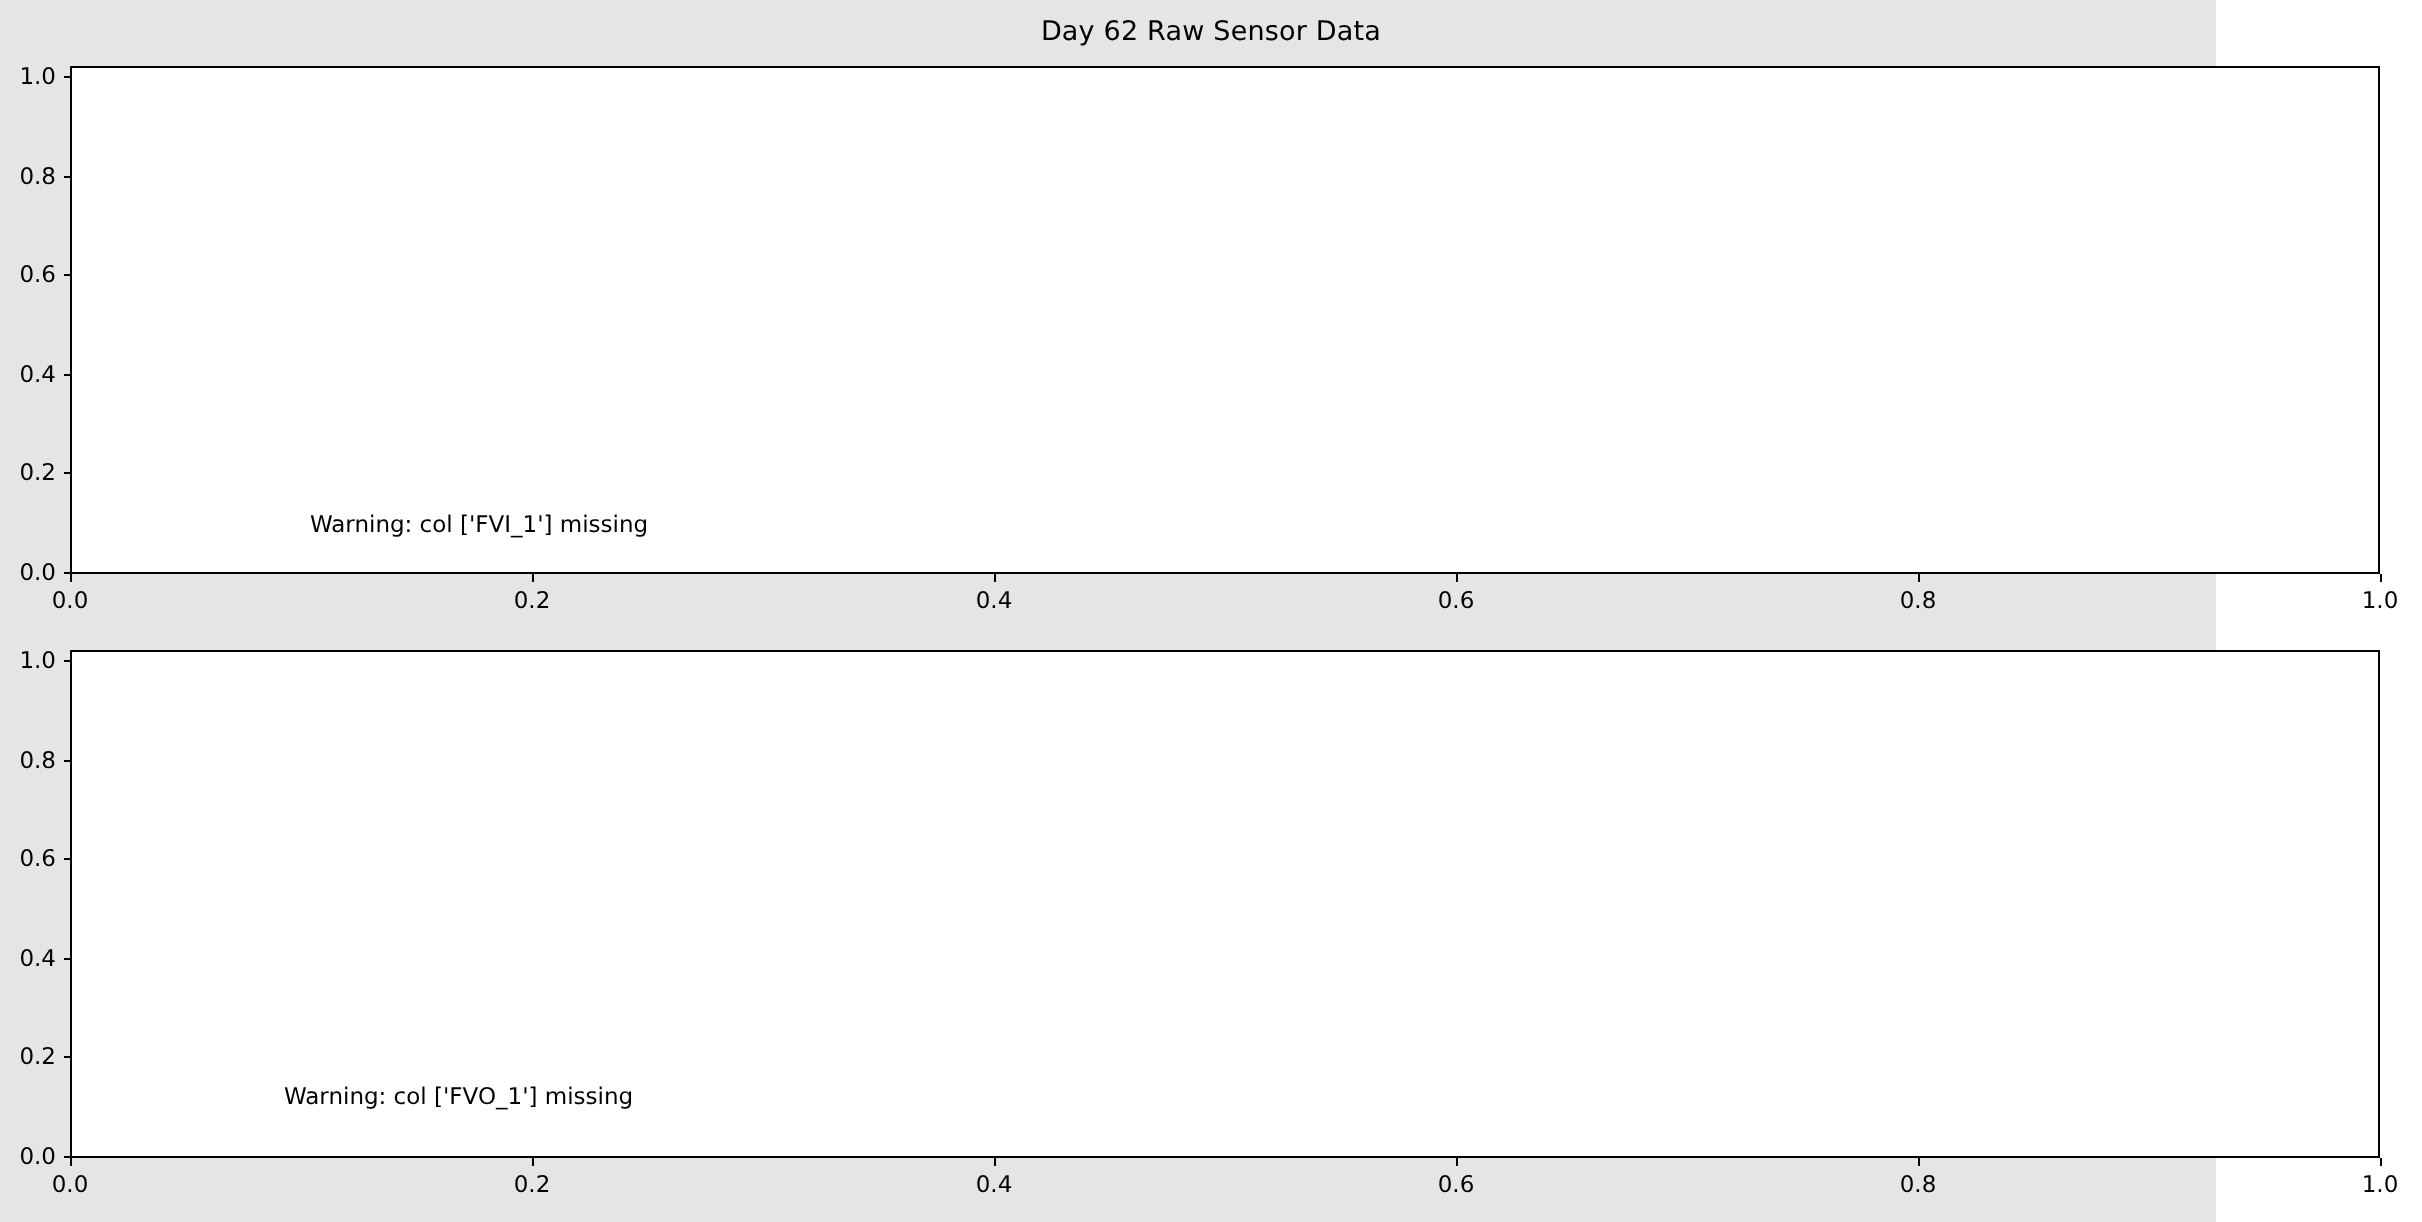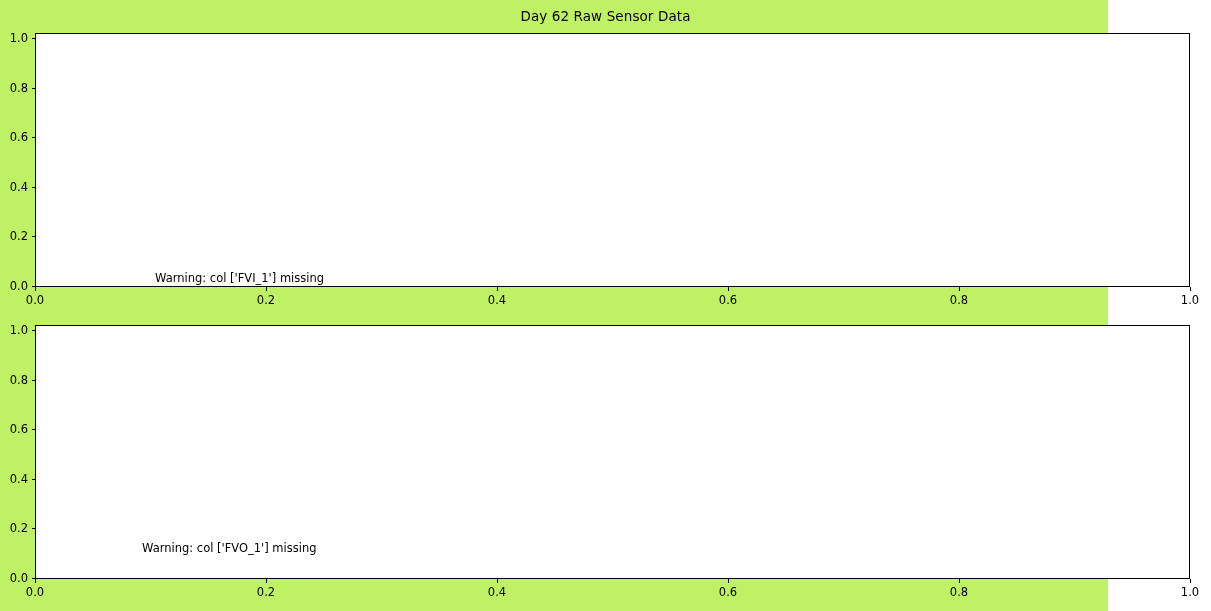--- a/index.html
+++ b/index.html
@@ -11,21 +11,21 @@
     width: 1211px;
     height: 611px;
     font-family: "DejaVu Sans", sans-serif;
     color: #000000;
     overflow: hidden;
   }
   .figure {
     position: relative;
     width: 1108px;
     height: 611px;
-    background: #bef264;
+    background: #e5e5e5;
   }
   .fig-title {
     position: absolute;
     left: 0;
     top: 8px;
     width: 1211px;
     text-align: center;
     font-size: 13.5px;
     color: #000000;
     letter-spacing: 0.1px;
@@ -120,21 +120,21 @@
 
   <div class="tick-x" style="left:728px; top:287px;"></div>
   <div class="ticklabel ticklabel-x" style="left:728px; top:293px;">0.6</div>
 
   <div class="tick-x" style="left:959px; top:287px;"></div>
   <div class="ticklabel ticklabel-x" style="left:959px; top:293px;">0.8</div>
 
   <div class="tick-x" style="left:1190px; top:287px;"></div>
   <div class="ticklabel ticklabel-x" style="left:1190px; top:293px;">1.0</div>
 
-  <div class="warning-text" style="left:155px; top:271px;">Warning: col ['FVI_1'] missing</div>
+  <div class="warning-text" style="left:155px; top:255px;">Warning: col ['FVI_1'] missing</div>
 
   <div class="axes" id="axes-1"></div>
 
   <div class="tick-y" style="left:31.5px; top:578px;"></div>
   <div class="ticklabel ticklabel-y" style="left:-5px; top:578px; width:33px;">0.0</div>
 
   <div class="tick-y" style="left:31.5px; top:528.4px;"></div>
   <div class="ticklabel ticklabel-y" style="left:-5px; top:528.4px; width:33px;">0.2</div>
 
   <div class="tick-y" style="left:31.5px; top:478.8px;"></div>

